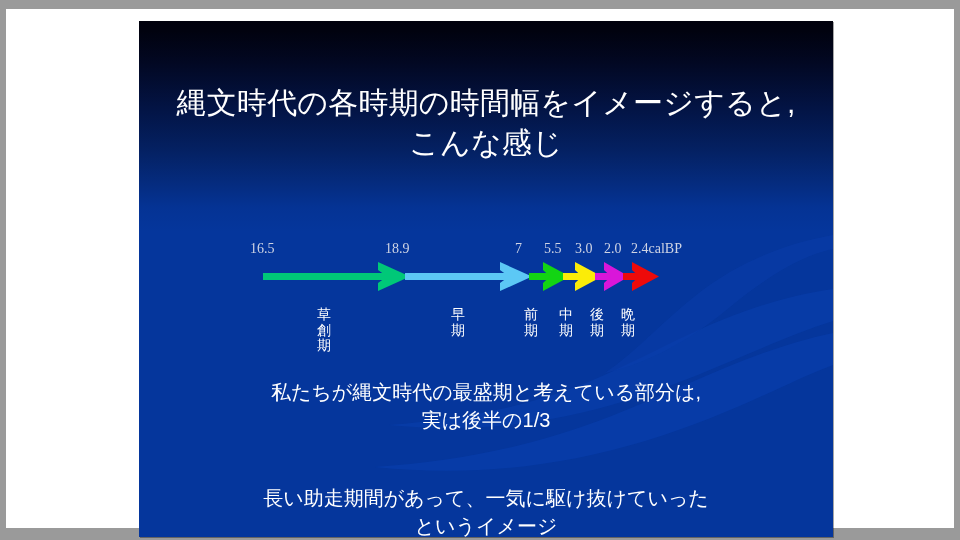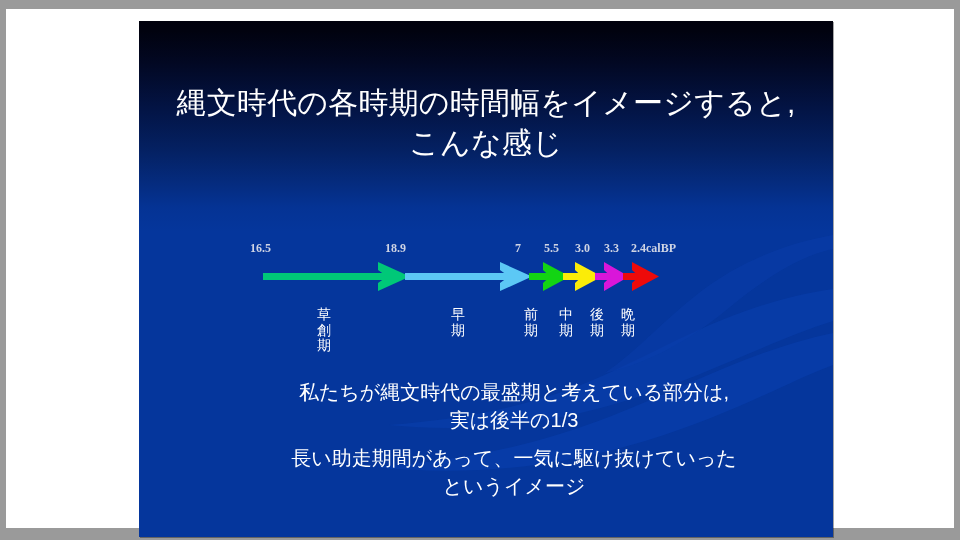--- a/index.html
+++ b/index.html
@@ -80,24 +80,23 @@
     left: 0;
     top: 0;
     width: 694px;
     height: 516px;
   }
 
   .tick-label {
     position: absolute;
     color: #cfd4e4;
     font-family: "Liberation Serif", serif;
-    font-size: 12px;
+    font-size: 14px;
     line-height: 1;
     white-space: nowrap;
-    font-weight: bold;
   }
 
   .period-label {
     position: absolute;
     color: #ffffff;
     font-size: 14px;
     line-height: 1.12;
     text-align: center;
     white-space: pre-line;
     font-weight: 400;
@@ -112,24 +111,23 @@
   
   .body-text {
     position: absolute;
     left: 0;
     width: 694px;
     text-align: center;
     color: #ffffff;
     font-size: 20px;
     line-height: 1.38;
     white-space: pre-line;
-    margin-left: 28px;
   }
   #body-text-1 { top: 358px; }
-  #body-text-2 { top: 424px; }
+  #body-text-2 { top: 464px; }
 </style>
 </head>
 <body>
 
 <div id="viewer">
   <div id="page-sheet">
 
     <div id="slide">
 
       <svg id="slide-decor" viewBox="0 0 694 516" preserveAspectRatio="none">
@@ -144,21 +142,21 @@
       <div id="slide-title">縄文時代の各時期の時間幅をイメージすると,
 こんな感じ</div>
 
       <div id="timeline">
 
         <div class="tick-label" style="left:111px; top:221px;">16.5</div>
         <div class="tick-label" style="left:246px; top:221px;">18.9</div>
         <div class="tick-label" style="left:376px; top:221px;">7</div>
         <div class="tick-label" style="left:405px; top:221px;">5.5</div>
         <div class="tick-label" style="left:436px; top:221px;">3.0</div>
-        <div class="tick-label" style="left:465px; top:221px;">3.3</div>
+        <div class="tick-label" style="left:465px; top:221px;">2.0</div>
         <div class="tick-label" style="left:492px; top:221px;">2.4calBP</div>
 
         <svg id="arrows" width="694" height="516" viewBox="0 0 694 516">
 
           <g>
             <rect x="124" y="252" width="125" height="7" fill="#00c878"></rect>
             <polygon points="239,241 271,255.5 239,270 239,262 248,255.5 239,249" fill="#00c878"></polygon>
           </g>
 
           <g>

